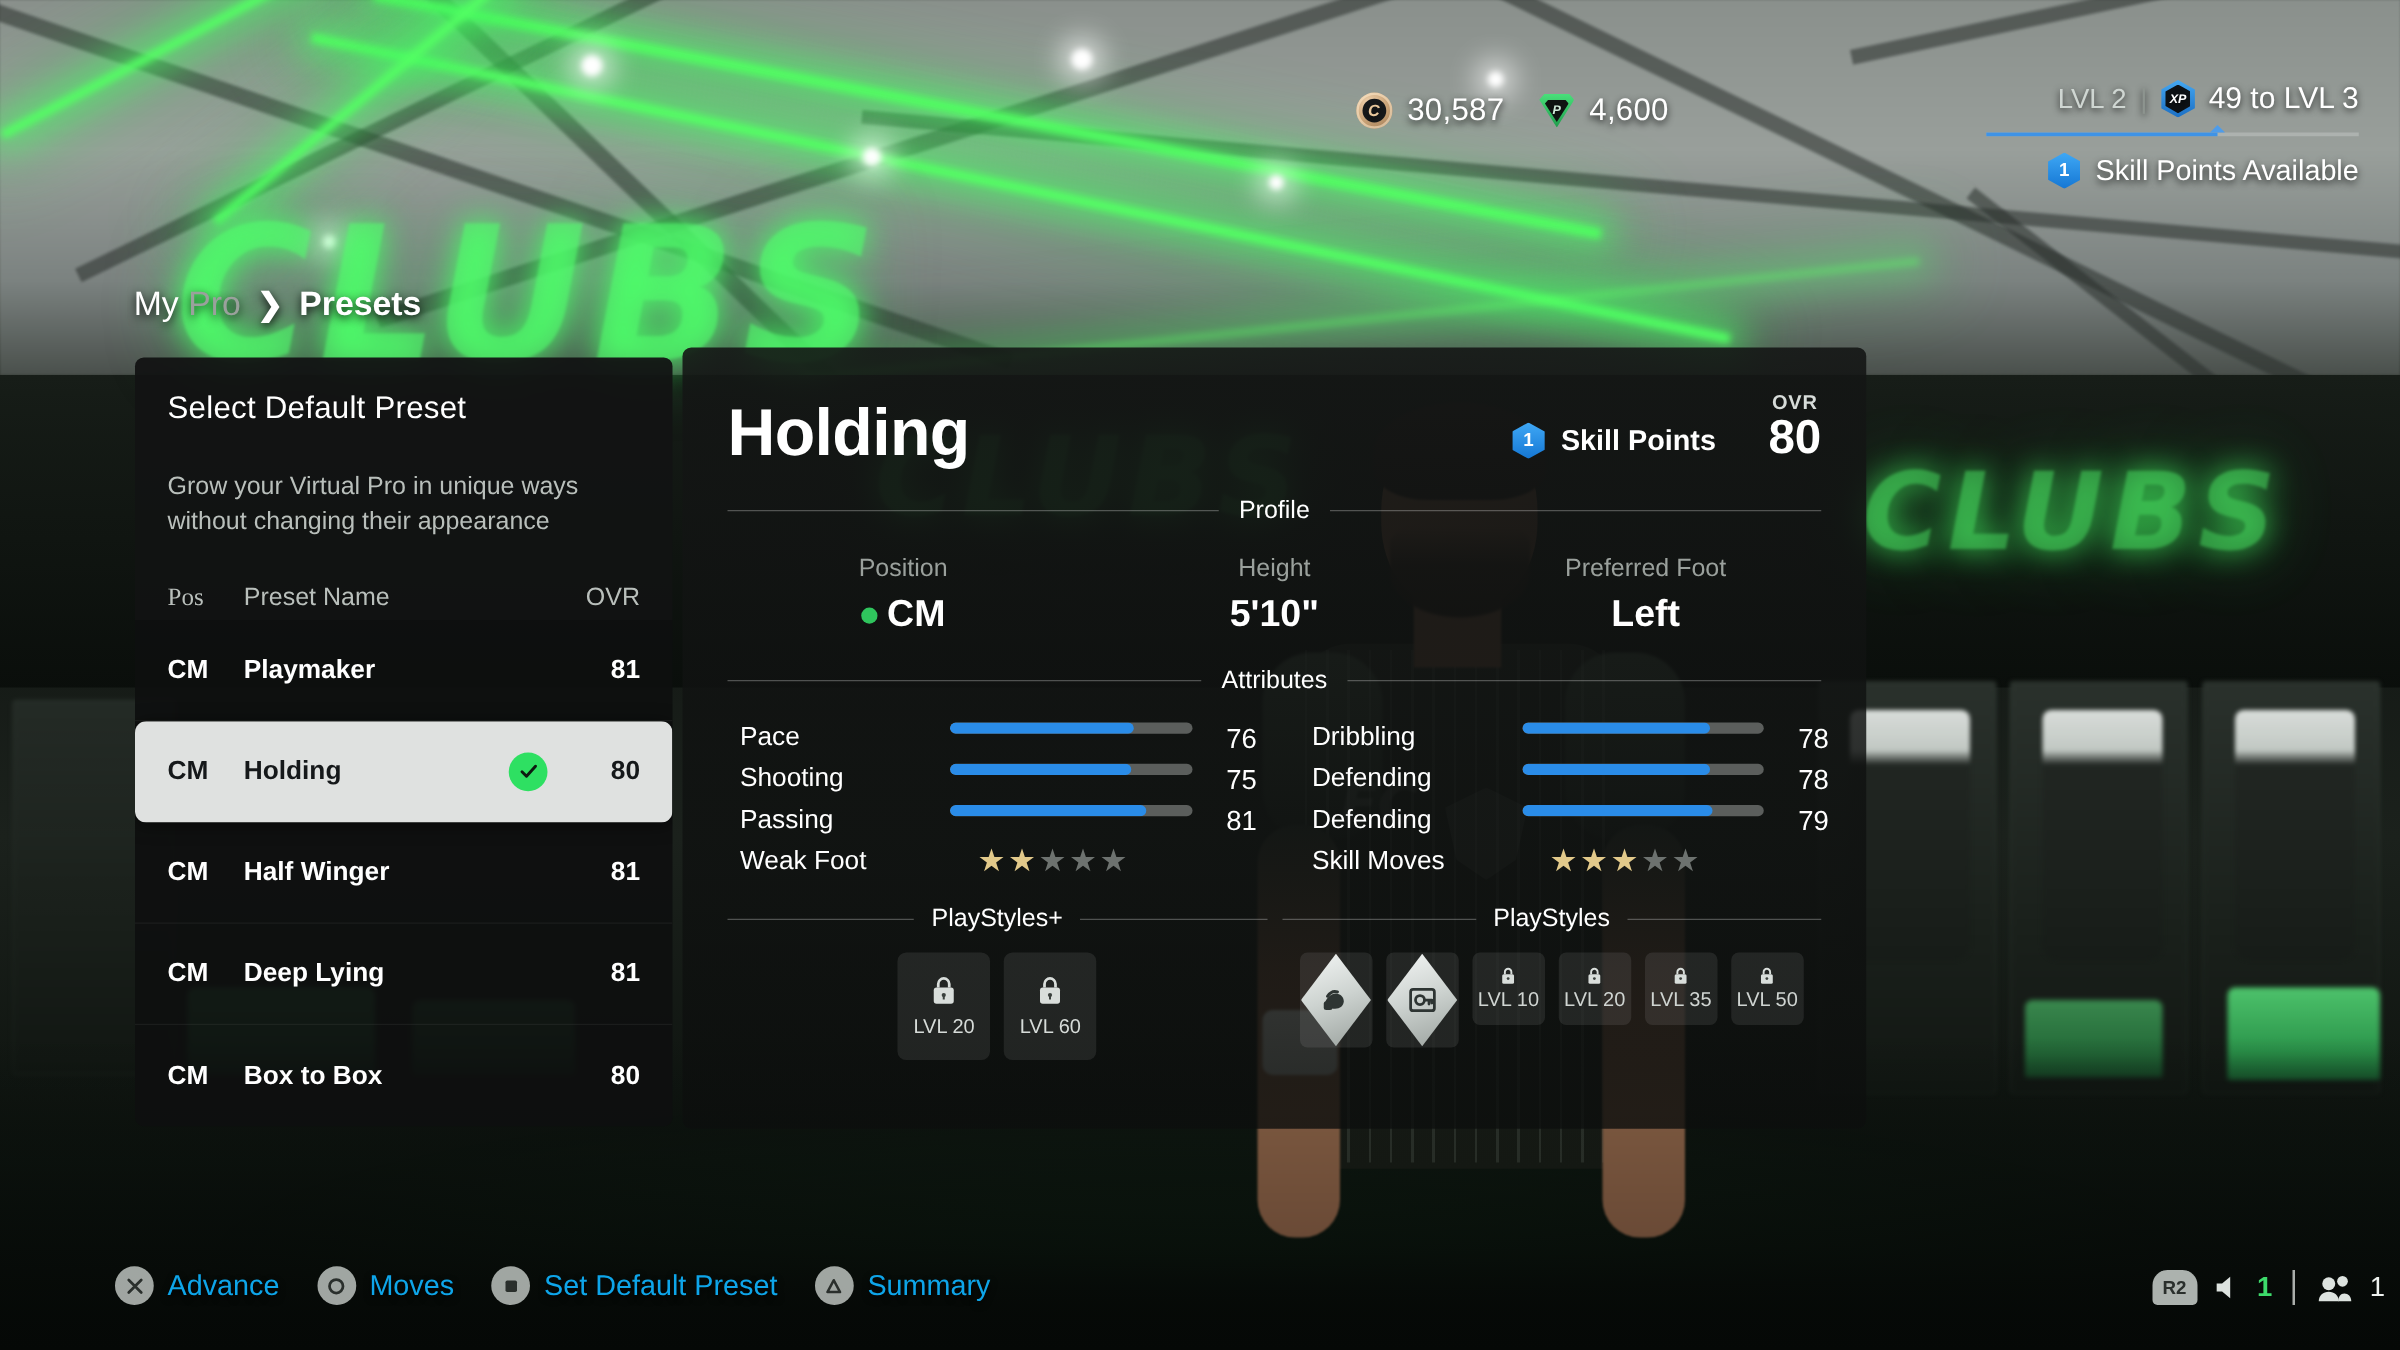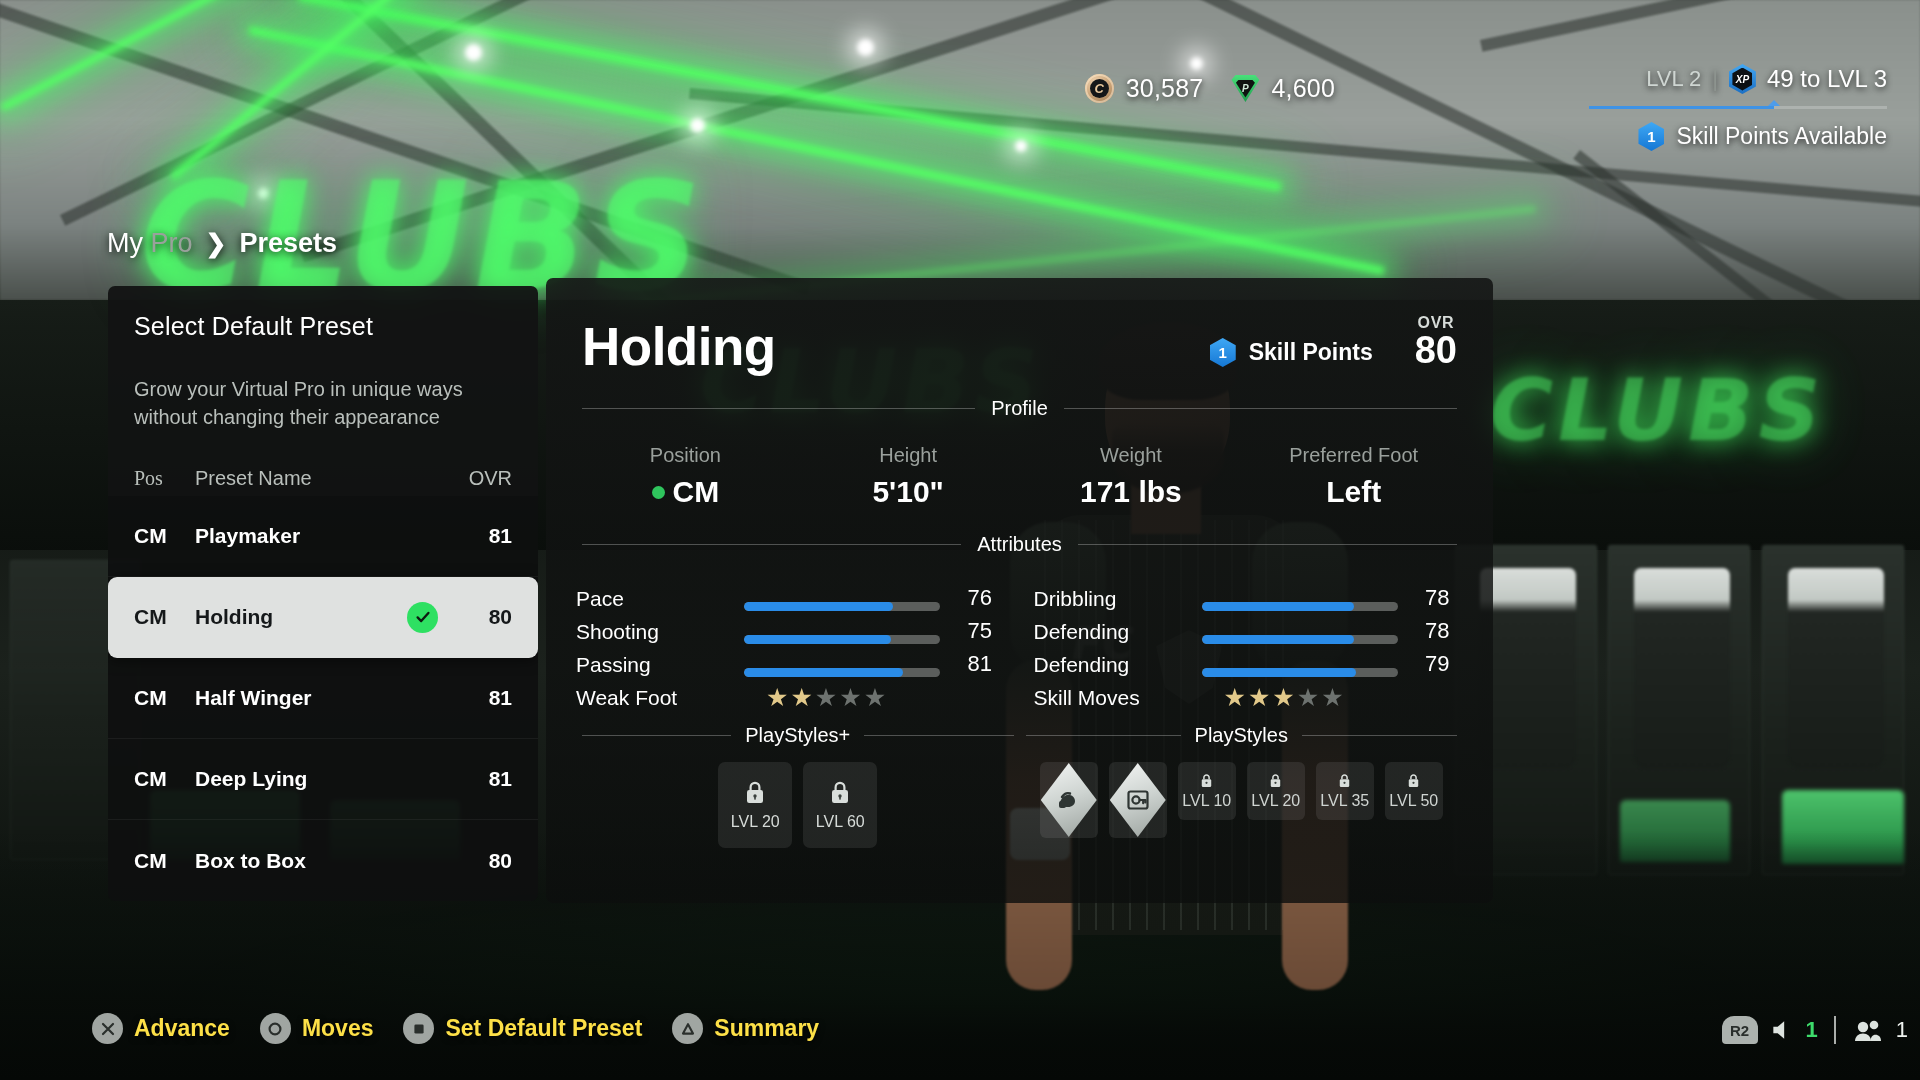--- a/index.html
+++ b/index.html
@@ -278,21 +278,21 @@
   .sec-text { color:#fff; font-size: 20px; font-weight: 400; white-space:nowrap; }
 
   .profile-row { display:flex; margin: 24px 28px 0 28px; align-items: flex-end; }
   .prof-cell { flex:1; text-align:center; }
   .prof-lab { color:#9aa09c; font-size: 20px; font-weight: 400; }
   .prof-val { color:#fff; font-size: 30px; font-weight: 800; margin-top: 8px; display:flex; align-items:center; justify-content:center; gap: 8px; }
   .pos-dot { width:13px;height:13px;border-radius:50%;background:#2fc55d; display:inline-block; }
 
   .attr-wrap { display:flex; margin: 22px 30px 0 30px; gap: 28px; }
   .attr-col { flex:1; }
-  .attr-row { display:flex; align-items:flex-end; height: 33px; margin-bottom: 0px; }
+  .attr-row { display:flex; align-items:flex-start; height: 33px; margin-bottom: 0px; margin-left: 16px; }
   .attr-name { width: 168px; color:#fff; font-size: 21px; font-weight: 400; }
   .bar-track {
     flex:1; height: 9px; border-radius: 5px; background: #5b5e5c; position: relative; overflow:hidden; max-width: 196px;
   }
   .bar-fill { position:absolute; left:0; top:0; height: 9px; border-radius: 5px; background:#2a8ce8; }
   .attr-val { width: 52px; text-align:right; color:#fff; font-size: 22px; font-weight:400; }
   .stars { flex:1; display:flex; align-items:center; gap: 2px; max-width: 196px; justify-content:flex-start; padding-left: 22px;}
   .star { font-size: 25px; line-height:1; }
   .star.on { color:#e2c98a; }
   .star.off { color:#6d726f; }
@@ -333,21 +333,21 @@
   
   .bottom { position:absolute; left:0; bottom: 0; width: 1920px; height: 110px; }
   .bb-left { position:absolute; left: 92px; bottom: 36px; display:flex; align-items:center; gap: 30px; }
   .bb-item { display:flex; align-items:center; gap: 11px; }
   .bb-btn {
     width: 31px; height: 31px; border-radius: 50%;
     background: rgba(220,226,222,.72);
     display:flex; align-items:center; justify-content:center;
     color:#2a2f2c; font-size: 17px; font-weight: 700;
   }
-  .bb-label { color:#fde047; font-size: 23px; text-shadow: 0 2px 6px rgba(0,0,0,.85); font-weight: bold; }
+  .bb-label { color:#0ea5e9; font-size: 23px; text-shadow: 0 2px 6px rgba(0,0,0,.85); }
 
   .bb-right { position:absolute; right: 12px; bottom: 36px; display:flex; align-items:center; gap: 10px; }
   .r2 {
     width: 36px; height: 28px; border-radius: 12px 12px 4px 4px;
     background: rgba(214,220,216,.8); color:#2a2f2c; font-size: 15px; font-weight:700;
     display:flex; align-items:center; justify-content:center;
   }
   .spk { width: 28px; height: 28px; display:flex; align-items:center; justify-content:center; }
   .vol-num { color:#3ddb6b; font-size: 22px; font-weight:700; }
   .divider-v { width: 2px; height: 28px; background: rgba(225,230,226,.75); margin: 0 6px; }
@@ -533,26 +533,20 @@
             <span>CM</span>
           </div>
         </div>
         <div class="prof-cell">
           <div class="prof-lab">Height</div>
           <div class="prof-val">
             <span>5'10"</span>
           </div>
         </div>
         <div class="prof-cell">
-          <div class="prof-lab">Weight</div>
-          <div class="prof-val">
-            <span>171 lbs</span>
-          </div>
-        </div>
-        <div class="prof-cell">
           <div class="prof-lab">Preferred Foot</div>
           <div class="prof-val">
             <span>Left</span>
           </div>
         </div>
       </div>
 
     <div class="sec-head">
       <span class="sec-line"></span>
       <span class="sec-text">Attributes</span>

